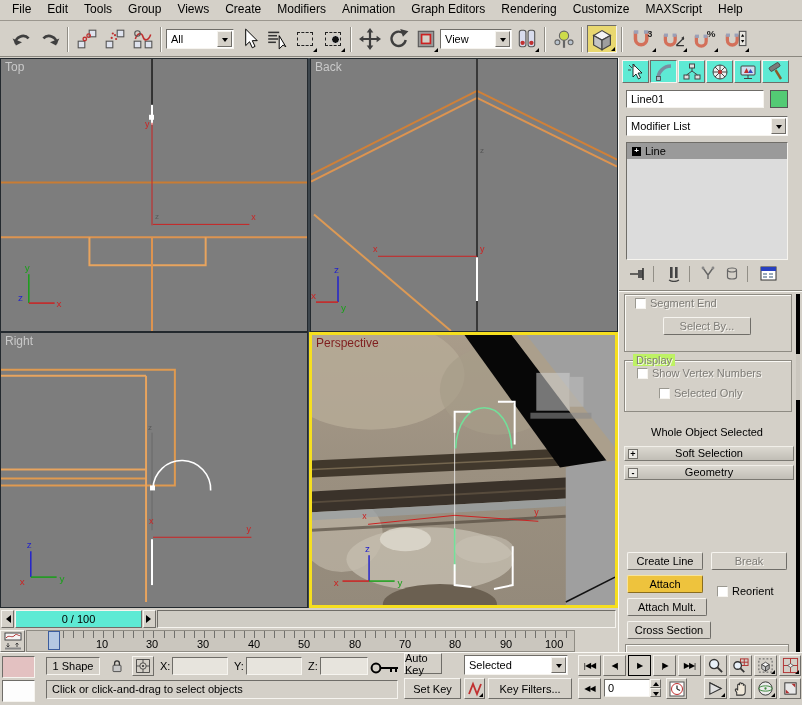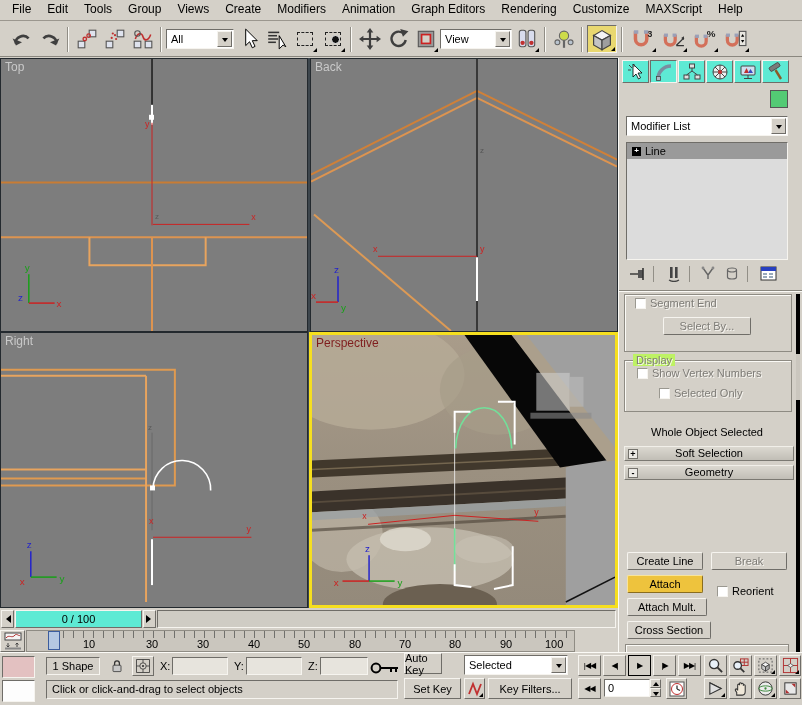--- a/index.html
+++ b/index.html
@@ -447,20 +447,21 @@
           <line x1="6" y1="16.5" x2="14" y2="16.5" stroke="#444"></line>
         </svg>
       </div>
     <div class="tab b3" style="left:143px">
         <svg width="20" height="20" viewBox="0 0 20 20">
           <rect x="3" y="3" width="11" height="4.5" rx="1" transform="rotate(-32 8 5)" fill="#7a7a7a" stroke="#444" stroke-width="0.8"></rect>
           <line x1="9.5" y1="8" x2="15" y2="17" stroke="#8a5a28" stroke-width="2.4"></line>
         </svg>
       </div>
 
+    <div class="abs sunk" style="left:7px;top:32px;width:138px;height:18px;background:#fff;line-height:16px;padding-left:4px"><span>Line01</span></div>
     <div class="abs" style="left:151px;top:32px;width:18px;height:18px;background:#53ca74;border:1px solid #555"></div>
 
     <div class="dd abs" style="left:7px;top:58px;width:162px">
       <span>Modifier List</span>
       <div class="arr">
           <div class="tri-d"></div>
         </div>
     </div>
 
     <div class="abs sunk" style="left:7px;top:84px;width:162px;height:118px;background:#dcdcdc">
@@ -574,21 +575,21 @@
           <rect x="2" y="1" width="16" height="7" fill="#f4f4f4" stroke="#444"></rect>
           <path d="M3 6 C6 2 9 7 12 3 C14 1 16 5 17 3" fill="none" stroke="#b03030" stroke-width="1"></path>
           <path d="M5 11 L5 15 M3.5 13.5 L5 15 L6.5 13.5" stroke="#444" fill="none"></path>
           <path d="M14 15 L14 11 M12.5 12.5 L14 11 L15.5 12.5" stroke="#444" fill="none"></path>
           <rect x="2" y="15.5" width="16" height="2" fill="#888"></rect>
         </svg>
     </div>
     <div id="ruler">
       <div class="ticks"></div>
       <span class="ticknum" style="left:26px">0</span>
-      <span class="ticknum" style="left:56px">10</span>
+      <span class="ticknum" style="left:69px">10</span>
       <span class="ticknum" style="left:119px">30</span>
       <span class="ticknum" style="left:170px">30</span>
       <span class="ticknum" style="left:221px">40</span>
       <span class="ticknum" style="left:271px">50</span>
       <span class="ticknum" style="left:322px">80</span>
       <span class="ticknum" style="left:372px">70</span>
       <span class="ticknum" style="left:422px">80</span>
       <span class="ticknum" style="left:473px">90</span>
       <span class="ticknum" style="left:518px">100</span>
     </div>

